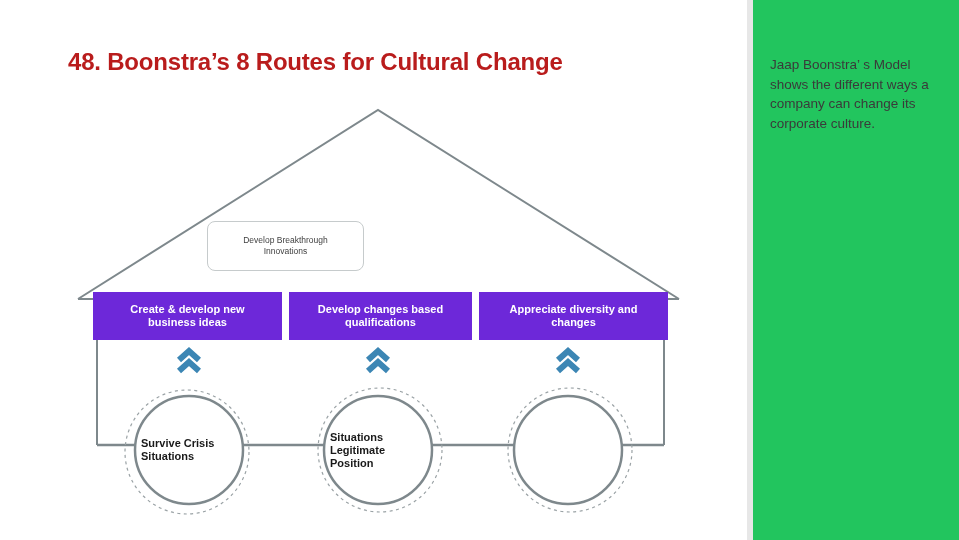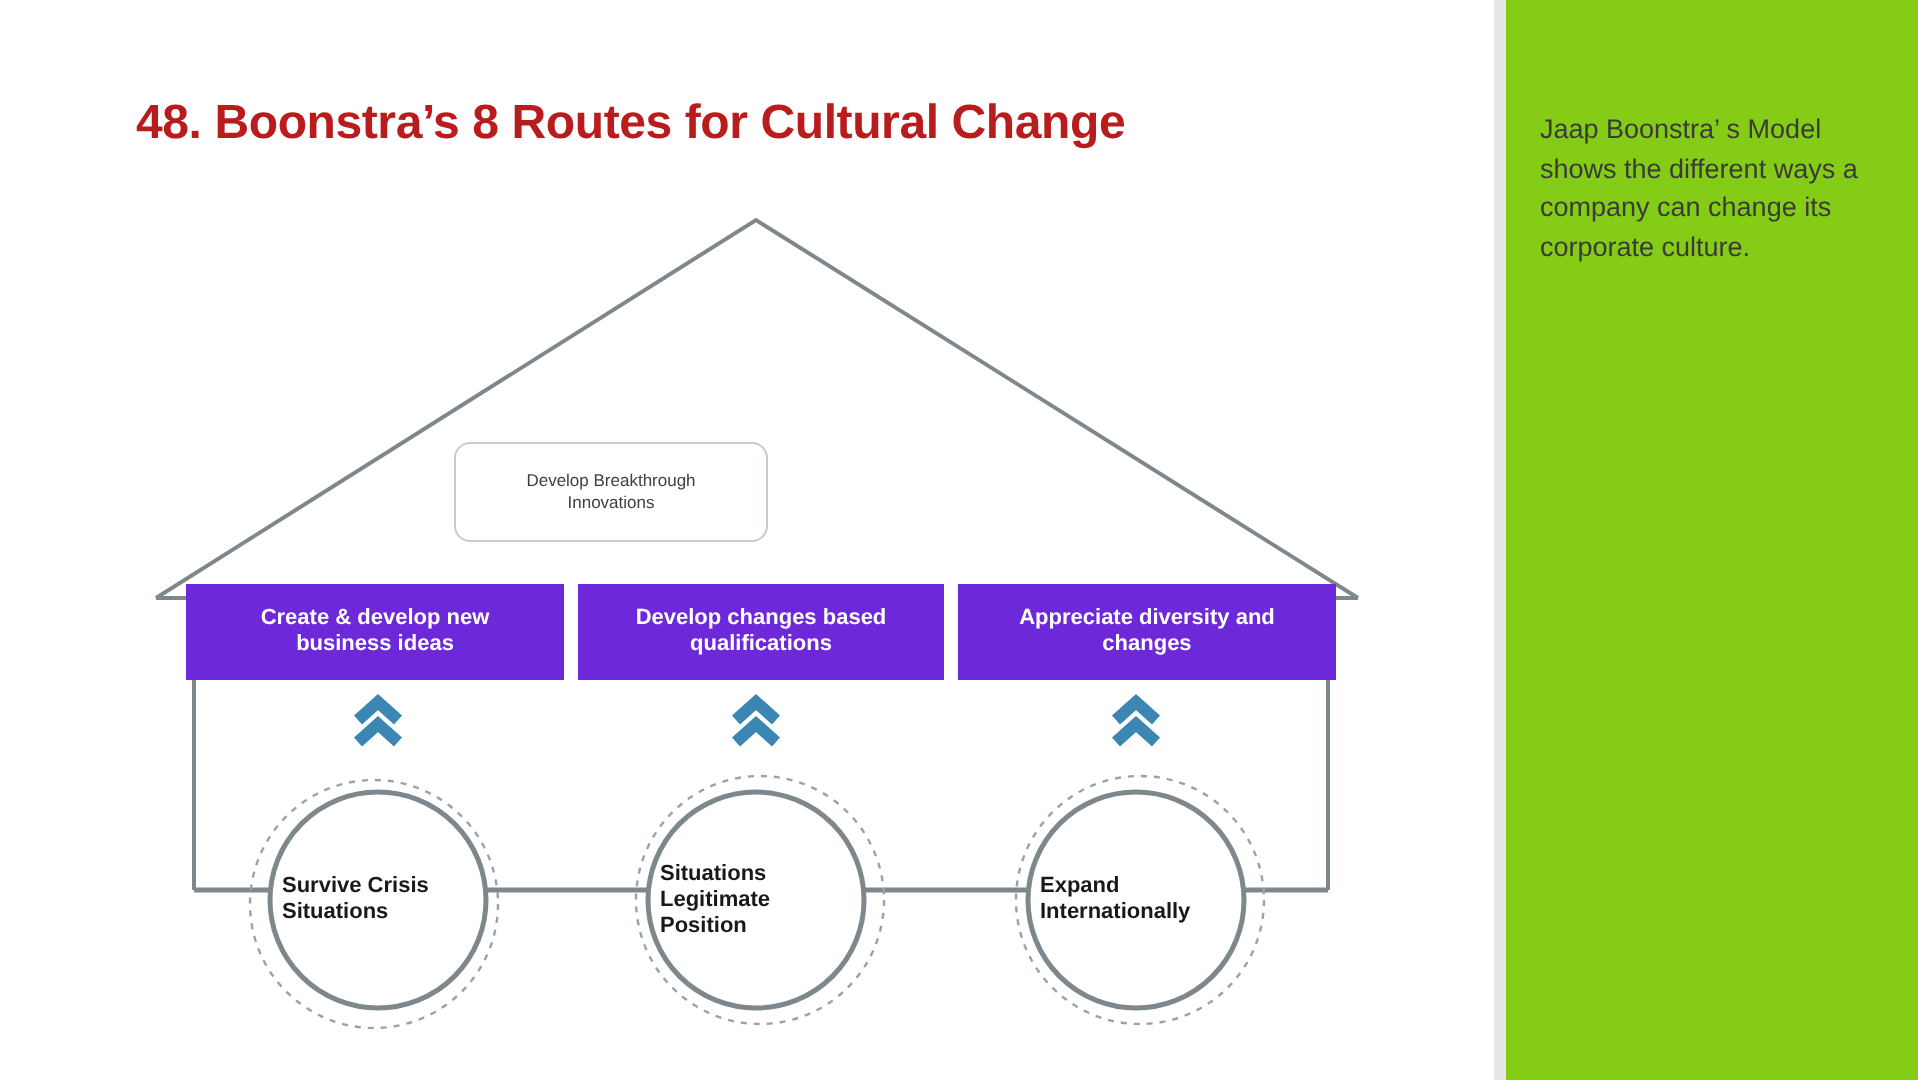--- a/index.html
+++ b/index.html
@@ -18,21 +18,21 @@
 
   .diagram-svg { position:absolute; left:0; top:0; width:753px; height:540px; }
 
   
   .roof-box {
     position:absolute; top:221px; height:50px; width:157px;
     background:#ffffff; border:1.5px solid #c6cbcc; border-radius:8px;
     display:flex; align-items:center; justify-content:center; text-align:center;
     font-size:8.5px; line-height:11px; color:#3f3f3f; padding:0 14px;
   }
-  .roof-box.b1 { left:227px; }
+  .roof-box.b1 { left:207px; }
   .roof-box.b2 { left:387px; }
 
   
   .wall-box {
     position:absolute; top:292px; height:48px;
     background:#6d28d9;
     display:flex; align-items:center; justify-content:center; text-align:center;
     font-size:11px; font-weight:bold; line-height:13.5px; color:#ffffff; padding:0 18px;
   }
   .wall-box.w1 { left:93px;  width:189px; }
@@ -48,21 +48,21 @@
   .circle-label.c2 { left:330px; top:431px; }
   .circle-label.c3 { left:520px; top:437px; }
 
   
   .panel-divider {
     position:absolute; left:747px; top:0; width:6px; height:540px;
     background:#e7e7e7;
   }
   .side-panel {
     position:absolute; left:753px; top:0; width:206px; height:540px;
-    background:#84cc16;
+    background:#22c55e;
   }
   .side-note {
     position:absolute; left:17px; top:55px; width:172px;
     font-size:13.5px; line-height:19.5px; color:#3a3a3a;
   }
 </style>
 </head>
 <body>
 
 <div class="screen">
@@ -112,20 +112,19 @@
   </div>
   <div class="wall-box w2">
     <span>Develop changes based qualifications</span>
   </div>
   <div class="wall-box w3">
     <span>Appreciate diversity and changes</span>
   </div>
 
   <div class="circle-label c1">Survive Crisis Situations</div>
   <div class="circle-label c2">Situations Legitimate Position</div>
-  <div class="circle-label c3">Expand Internationally</div>
 
   <div class="panel-divider"></div>
   <div class="side-panel">
     <div class="side-note">Jaap Boonstra’ s Model shows the different ways a company can change its corporate culture.</div>
   </div>
 
 </div>
 
 </body></html>

